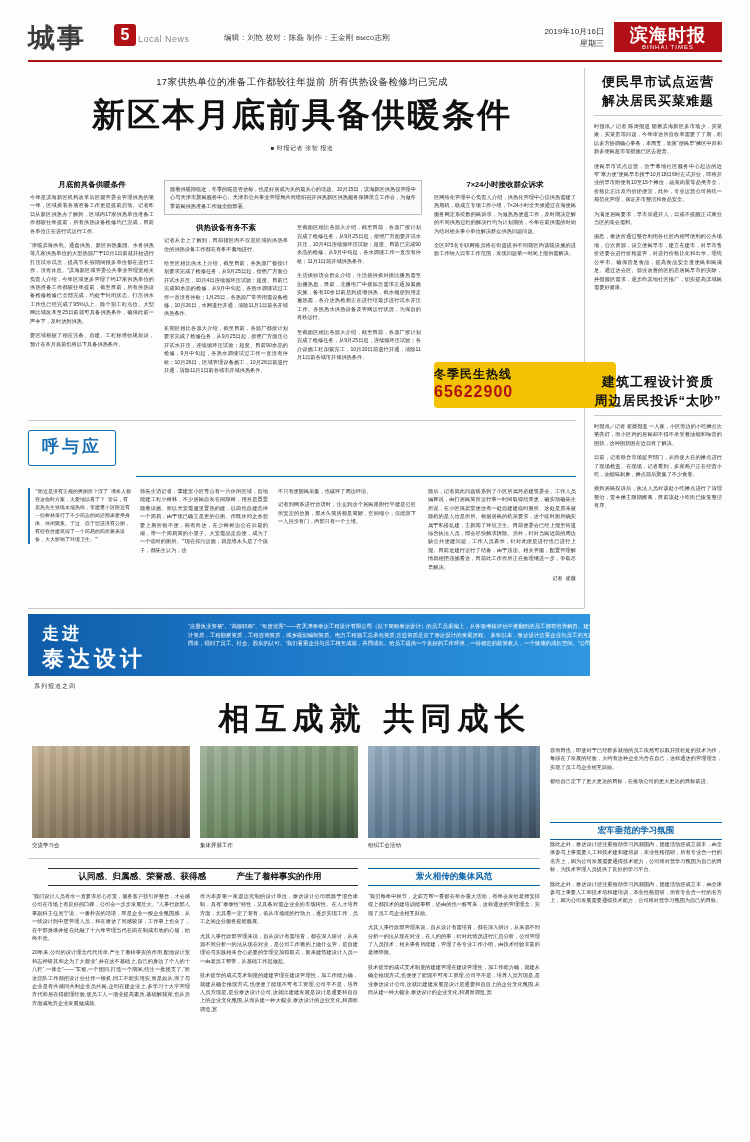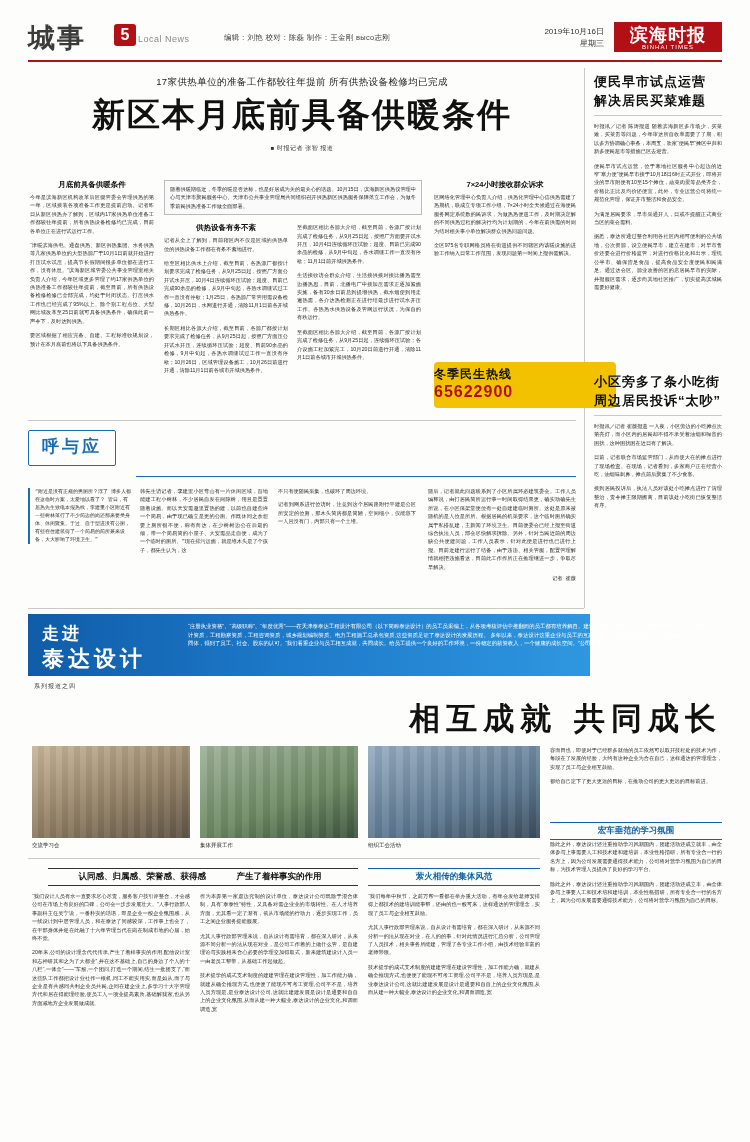--- a/index.html
+++ b/index.html
@@ -65,36 +65,36 @@
   .banner{
     position:absolute;left:0;width:562px;height:62px;
     background:linear-gradient(90deg,#0f5ca8 0%,#1d79c9 45%,#2f97e0 100%);
   }
   .banner .b1{position:absolute;left:14px;top:8px;font-size:17px;font-weight:bold;color:#fff;letter-spacing:3px;}
   .banner .b2{position:absolute;left:14px;top:30px;font-size:22px;font-weight:bold;color:#fff;letter-spacing:4px;}
   .banner-note{position:absolute;left:160px;top:8px;width:520px;font-size:5.4px;line-height:8.6px;color:#fff;text-align:justify;}
   .series{font-size:6px;color:#333;letter-spacing:1px;}
 
   .big-head2{
-    font-size:31px;font-weight:bold;color:#111;text-align:right;letter-spacing:6px;
+    font-size:31px;font-weight:bold;color:#111;text-align:center;letter-spacing:6px;
     font-family:"DejaVu Sans",sans-serif;
   }
 
   
   .photo{position:absolute;overflow:hidden;background:#8a9aa6;}
   .ph-inner{position:absolute;inset:0;}
 
   .sec-title{
     font-size:8.5px;font-weight:bold;color:#111;text-align:center;
     border-top:1px solid #333;border-bottom:1px solid #333;padding:2px 0;
   }
   .sec-title.blue{color:#0b63a8;border-color:#0b63a8;}
 
   
-  .r-head{font-size:13px;font-weight:bold;color:#111;text-align:left;line-height:19px;letter-spacing:1px;}
+  .r-head{font-size:13px;font-weight:bold;color:#111;text-align:center;line-height:19px;letter-spacing:1px;}
 </style>
 </head>
 <body>
 
 <div class="page">
  <div class="paper">
 
   <div class="masthead">
     <div class="mh-title">城事</div>
     <div class="mh-num">5</div>
@@ -184,21 +184,21 @@
     <div class="r-head">便民早市试点运营</div>
     <div class="r-head">解决居民买菜难题</div>
     <div class="rule-h" style="position:relative;left:0;top:5px;width:128px;"></div>
     <p class="body-text" style="margin:11px 0 6px 0;">时报讯／记者 陈涛报道  随着滨海新区多市场少，买菜难，买菜贵等问题，今年审达所自收率需要了了期，积以多方协调确心事条，本周五，欢家“便民早”摊区中归和新多便民超市等措施已区去迎营。</p>
     <p class="body-text" style="margin:0 0 6px 0;">便民早市试点运营，位于寒地社区服务中心起边的近窄“寒力便”便民早市接于10月18日6时正式开业，即将开业的早市附便有10至15个摊位，蔬菜肉蛋等品类齐全，价格比正比及均价还便宜，此外，专业运营公司将统一规范化管理，保证开市整洁和食品安全。</p>
     <p class="body-text" style="margin:0 0 6px 0;">为满足居民要求，早市采通开人，日或不提醒正式商业当区的菜会需料。</p>
     <p class="body-text" style="margin:0;">据悉，泰达所通过整合利用各社区内相可便利的公共场地，公次资源，设立便民早市，建立在建市，对早市售价还要会进行价格监管，对进行价格比化和出示，理统公半市、确保货足食品，提高食品安全度便民和民满足。通过达会区、源业改善的区的店居民早市的实际，并报服区需求，逐步向其地社区推广，切实提高滨城民需要好健康。</p>
   </div>
 
   <div style="position:absolute;left:566px;top:350px;width:128px;">
-    <div class="r-head">小区旁多了条小吃街</div>
+    <div class="r-head">建筑工程设计资质</div>
     <div class="r-head">周边居民投诉“太吵”</div>
     <div class="rule-h" style="position:relative;left:0;top:5px;width:128px;"></div>
     <p class="body-text" style="margin:11px 0 6px 0;">时报讯／记者 崔薇报道 一入夜，小区旁边的小吃摊点次第亮灯，而小区内的居民却不得不承受着油烟和噪音的困扰，这种困扰困在近日有了解决。</p>
     <p class="body-text" style="margin:0 0 6px 0;">日前，记者联合市场监管部门，从而使大在的摊点进行了现场检查。在现场，记者看到，多家商户正在经营小吃，油烟味刺鼻，摊点前后聚集了不少食客。</p>
     <p class="body-text" style="margin:0;">接到居民投诉后，执法人员对该处小吃摊点进行了清理整治，责令摊主限期搬离，目前该处小吃街已恢复整洁有序。</p>
   </div>
 
   <div class="banner" style="top:592px;">
     <div class="b1">走进</div>
     <div class="b2">泰达设计</div>

